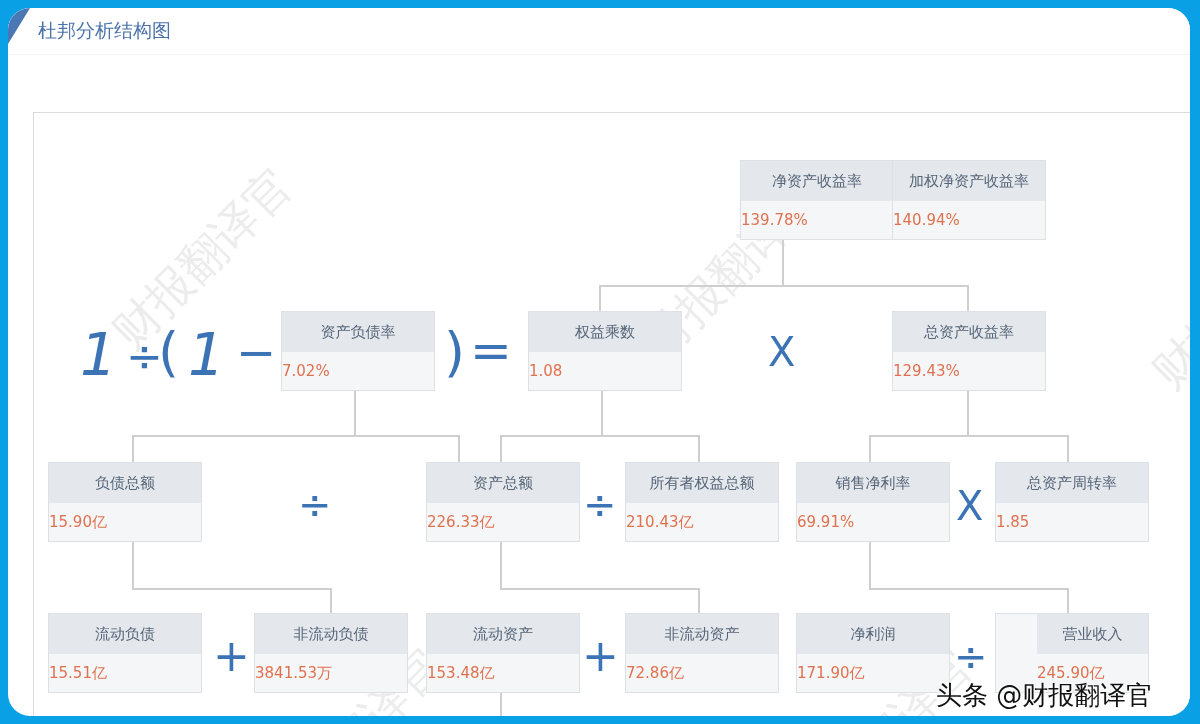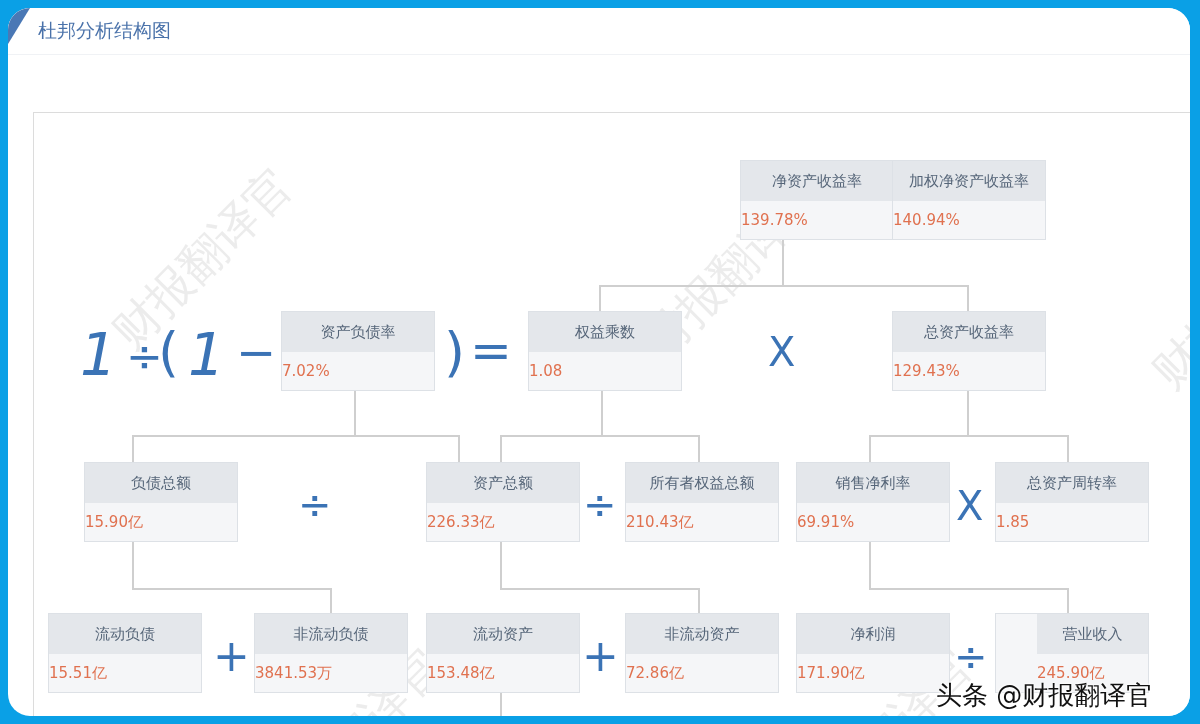--- a/index.html
+++ b/index.html
@@ -131,21 +131,21 @@
   <div class="box" style="left:520px;top:303px;">
     <div class="hd">权益乘数</div>
     <div class="val">1.08</div>
   </div>
   <span class="op" style="left:760px;top:324px;font-size:40px;">X</span>
   <div class="box" style="left:884px;top:303px;">
     <div class="hd">总资产收益率</div>
     <div class="val">129.43%</div>
   </div>
 
-  <div class="box" style="left:40px;top:454px;margin-left:36px;">
+  <div class="box" style="left:40px;top:454px;">
     <div class="hd">负债总额</div>
     <div class="val">15.90亿</div>
   </div>
   <span class="op" style="left:290px;top:476px;font-size:40px;">÷</span>
   <div class="box" style="left:418px;top:454px;">
     <div class="hd">资产总额</div>
     <div class="val">226.33亿</div>
   </div>
   <span class="op" style="left:575px;top:476px;font-size:40px;">÷</span>
   <div class="box" style="left:617px;top:454px;">

